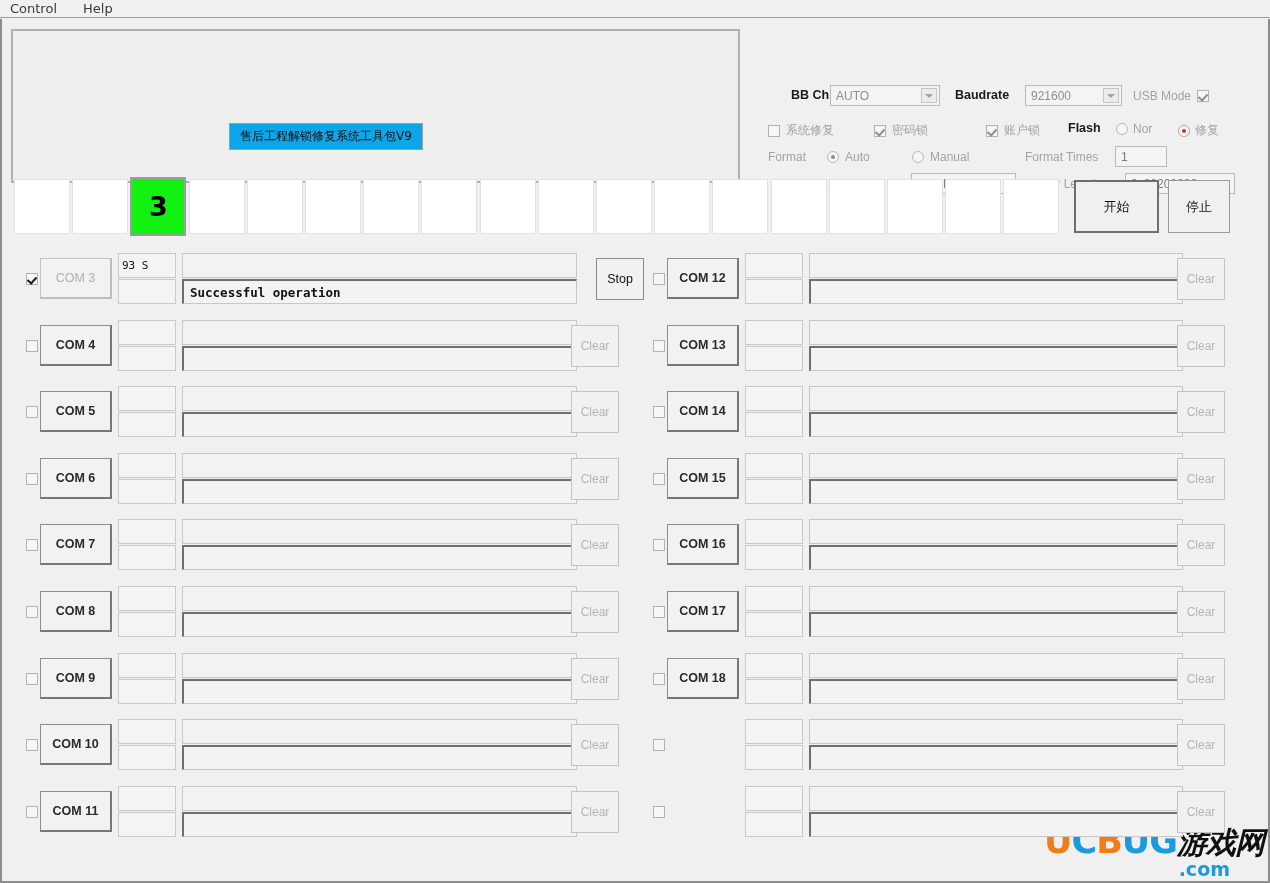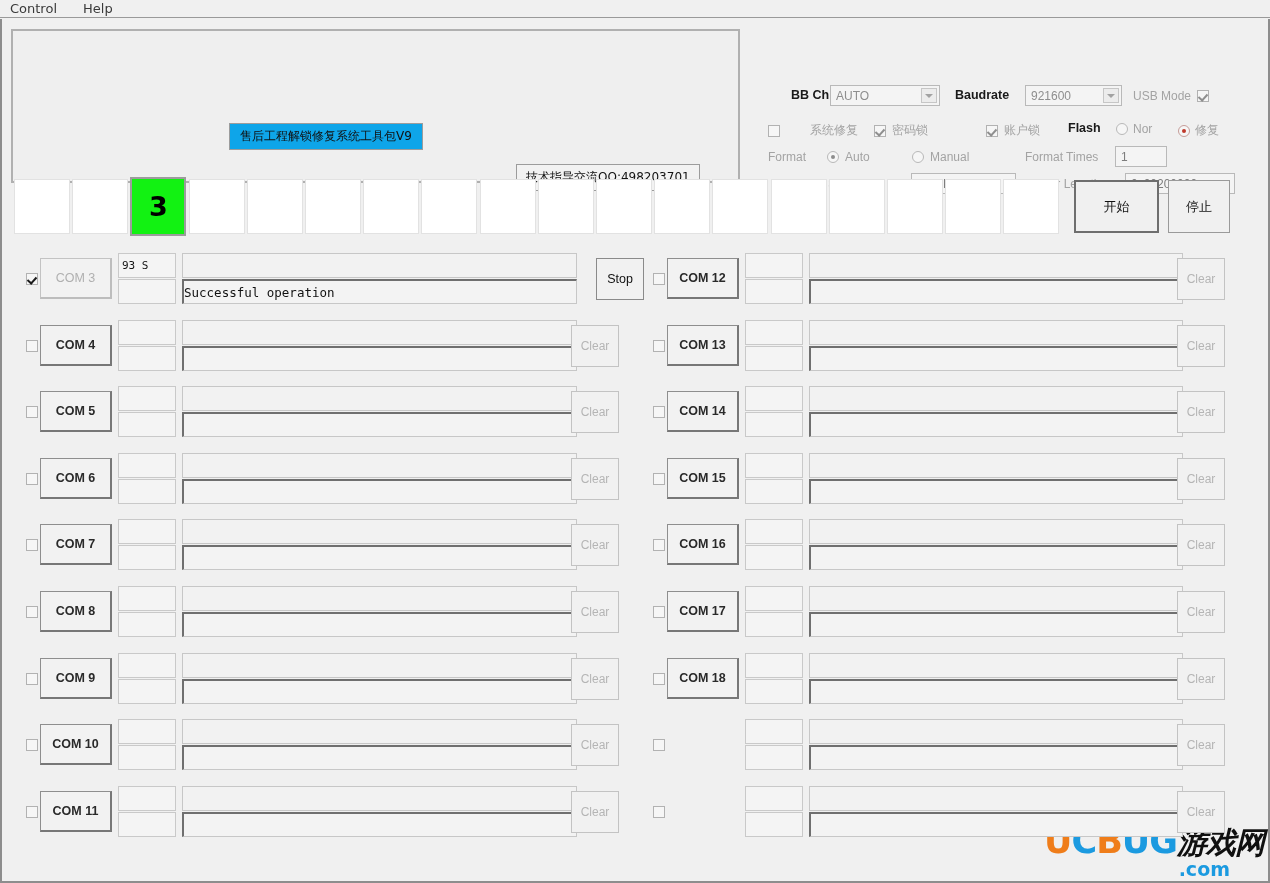--- a/index.html
+++ b/index.html
@@ -133,21 +133,21 @@
   .tbox.t1{top:3px;}
   .tbox.t2{top:29px;}
   .bar{
     position:absolute;left:156px;height:25px;
     border:1px solid #c7c7c7;background:#f2f2f2;box-sizing:border-box;
   }
   .bar.b1{top:3px;}
   .bar.b2{top:29px;border-top:2px solid #6f6f6f;border-left:2px solid #6f6f6f;
           background:#f3f3f3;
           font-family:"DejaVu Sans Mono","Liberation Mono",monospace;
-          font-size:12.5px;color:#111;display:flex;align-items:center;}
+          font-size:12.5px;color:#111;display:flex;align-items:center;padding-left:6px;font-weight:bold;}
   .clrbtn{
     position:absolute;top:8px;width:48px;height:42px;
     border:1px solid #c3c3c3;background:#f1f1f1;box-sizing:border-box;
     display:flex;align-items:center;justify-content:center;
     font-size:12px;color:#b5b5b5;
   }
   .clrbtn.strong{border:1px solid #8a8a8a;color:#111;font-size:12.5px;}
 
   
   #wm{
@@ -167,21 +167,20 @@
   <span class="mi">Control</span>
   <span class="mi">Help</span>
 </div>
 
 <div id="client">
 
   <div id="topzone">
 
     <div id="bannerbox">
       <div id="titlebtn">售后工程解锁修复系统工具包V9</div>
-      <div id="qqbtn">技术指导交流QQ:498203701</div>
     </div>
 
     <div id="settings">
 
       <div class="srow" style="left:16px;top:14px;padding-left:25px;">
         <span class="s-label-bold">BB Chip</span>
       </div>
       <div class="fieldbox combo" style="position:absolute;left:80px;top:11px;width:110px;">
         <span>AUTO</span>
         <span class="arrowcell">
@@ -197,21 +196,21 @@
         <span class="arrowcell">
             <i></i>
           </span>
       </div>
 
       <div class="srow" style="left:383px;top:15px;">
         <span class="s-label">USB Mode</span>
         <span class="cb on" style="margin-left:6px;"></span>
       </div>
 
-      <div class="srow" style="left:18px;top:48px;gap:24px;">
+      <div class="srow" style="left:18px;top:48px;">
         <span class="cb"></span>
         <span class="s-label" style="margin-left:6px;">系统修复</span>
       </div>
       <div class="srow" style="left:124px;top:48px;">
         <span class="cb on"></span>
         <span class="s-label" style="margin-left:6px;">密码锁</span>
       </div>
       <div class="srow" style="left:236px;top:48px;">
         <span class="cb on"></span>
         <span class="s-label" style="margin-left:6px;">账户锁</span>

